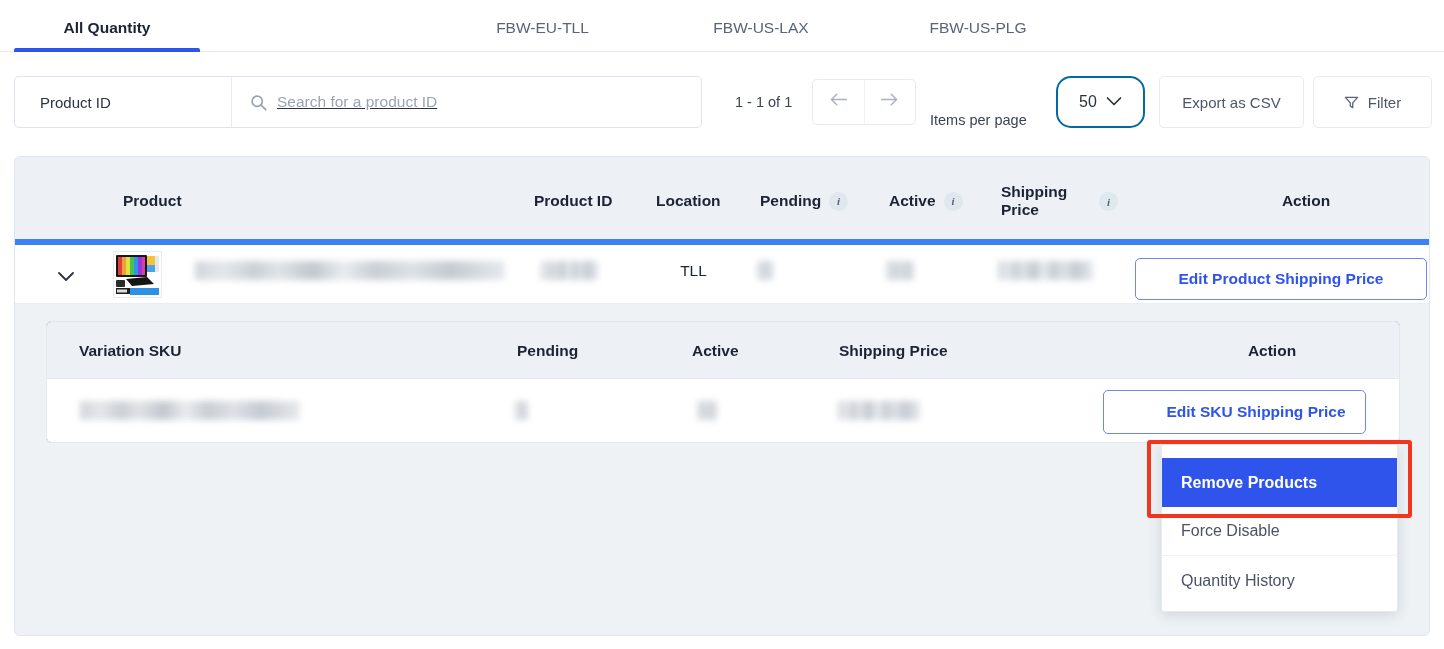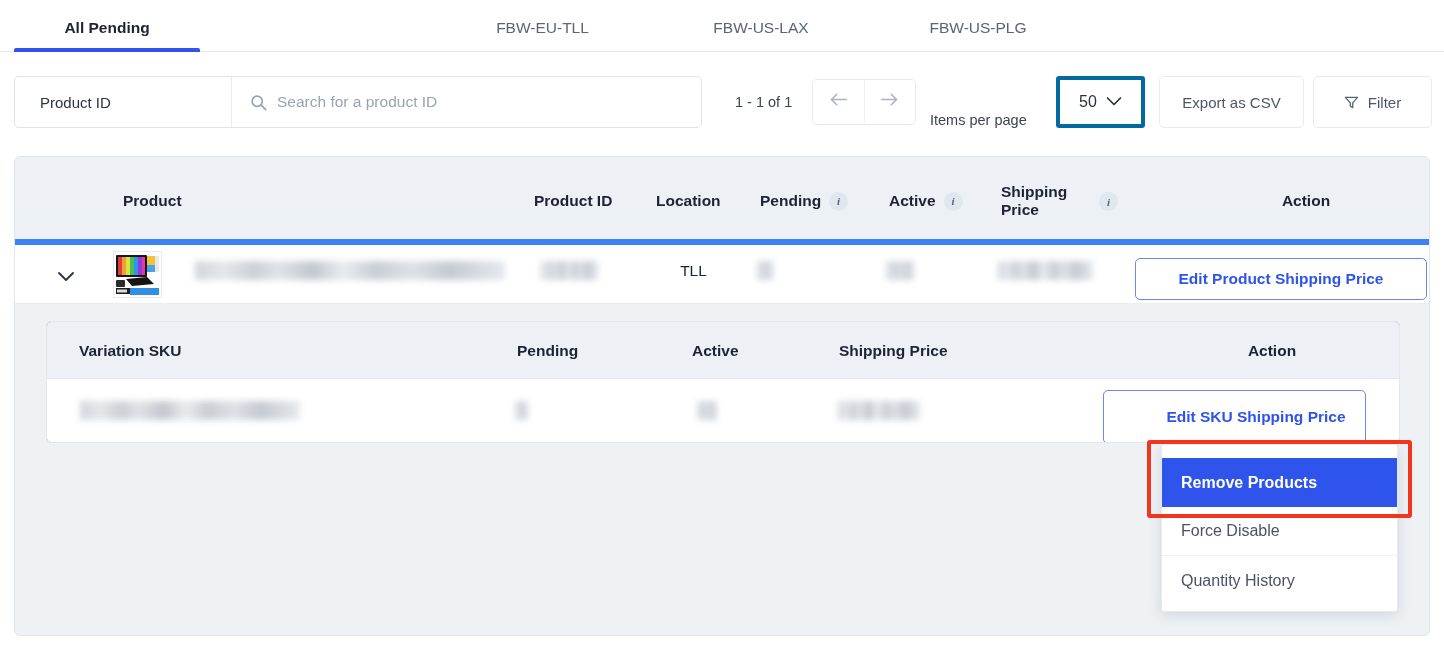--- a/index.html
+++ b/index.html
@@ -74,20 +74,21 @@
     font-size: 15px;
     color: #2c3241;
     border-right: 1px solid #e6eaf1;
     cursor: pointer;
   }
   .searchgroup .inputwrap {
     flex: 1;
     display: flex; align-items: center;
     gap: 10px;
     padding-left: 18px;
+    text-decoration: underline;
   }
   .searchgroup input {
     border: none; outline: none;
     font-size: 15.5px;
     font-family: "Liberation Sans", sans-serif;
     color: #2c3241;
     width: 100%;
     background: transparent;
   }
   .searchgroup input::placeholder { color: #9aa3b4; }
@@ -119,22 +120,22 @@
   .ipp-label {
     position: absolute;
     left: 930px; top: 0; height: 52px;
     display: flex; align-items: flex-end;
     font-size: 14.5px; color: #3a4254;
   }
   .ipp-select {
     position: absolute;
     left: 1056px; top: 0;
     width: 89px; height: 52px;
-    border: 4px solid #0369a1;
-    border-radius: 3px;
+    border: 2px solid #0369a1;
+    border-radius: 15px;
     background: #fff;
     display: flex; align-items: center; justify-content: center;
     gap: 9px;
     font-size: 16px;
     color: #2c3241;
     cursor: pointer;
   }
   .btn-plain {
     position: absolute;
     top: 0; height: 52px;
@@ -261,21 +262,21 @@
     border-radius: 5px;
     background: #fff;
     color: #2f54eb;
     font-size: 15.5px;
     font-weight: 700;
     display: flex; align-items: center; justify-content: center;
     cursor: pointer;
     white-space: nowrap;
   }
   #edit-product-btn { left: 1120px; top: 13px; width: 292px; height: 42px; }
-  #edit-sku-btn { left: 1056px; top: 11px; width: 263px; height: 54px; padding-left: 43px; }
+  #edit-sku-btn { left: 1056px; top: 11px; width: 263px; height: 44px; padding-left: 43px; }
 
   .kebab {
     position: absolute;
     left: 1344px; top: 19px;
     width: 20px; height: 26px;
     display: flex; flex-direction: column;
     align-items: center; justify-content: center;
     gap: 4px;
     cursor: pointer;
   }
@@ -326,21 +327,21 @@
     pointer-events: none;
   }
 </style>
 </head>
 <body>
 
 <div id="app">
 
   <div class="tabbar" id="tabbar">
       <div class="tab active" style="left: 14px; width: 186px;">
-        <span>All Pending</span>
+        <span>All Quantity</span>
         <div class="underline"></div>
       </div>
       <div class="tab" style="left: 460px; width: 165px;">
         <span>FBW-EU-TLL</span>
       </div>
       <div class="tab" style="left: 676px; width: 170px;">
         <span>FBW-US-LAX</span>
       </div>
       <div class="tab" style="left: 894px; width: 168px;">
         <span>FBW-US-PLG</span>

